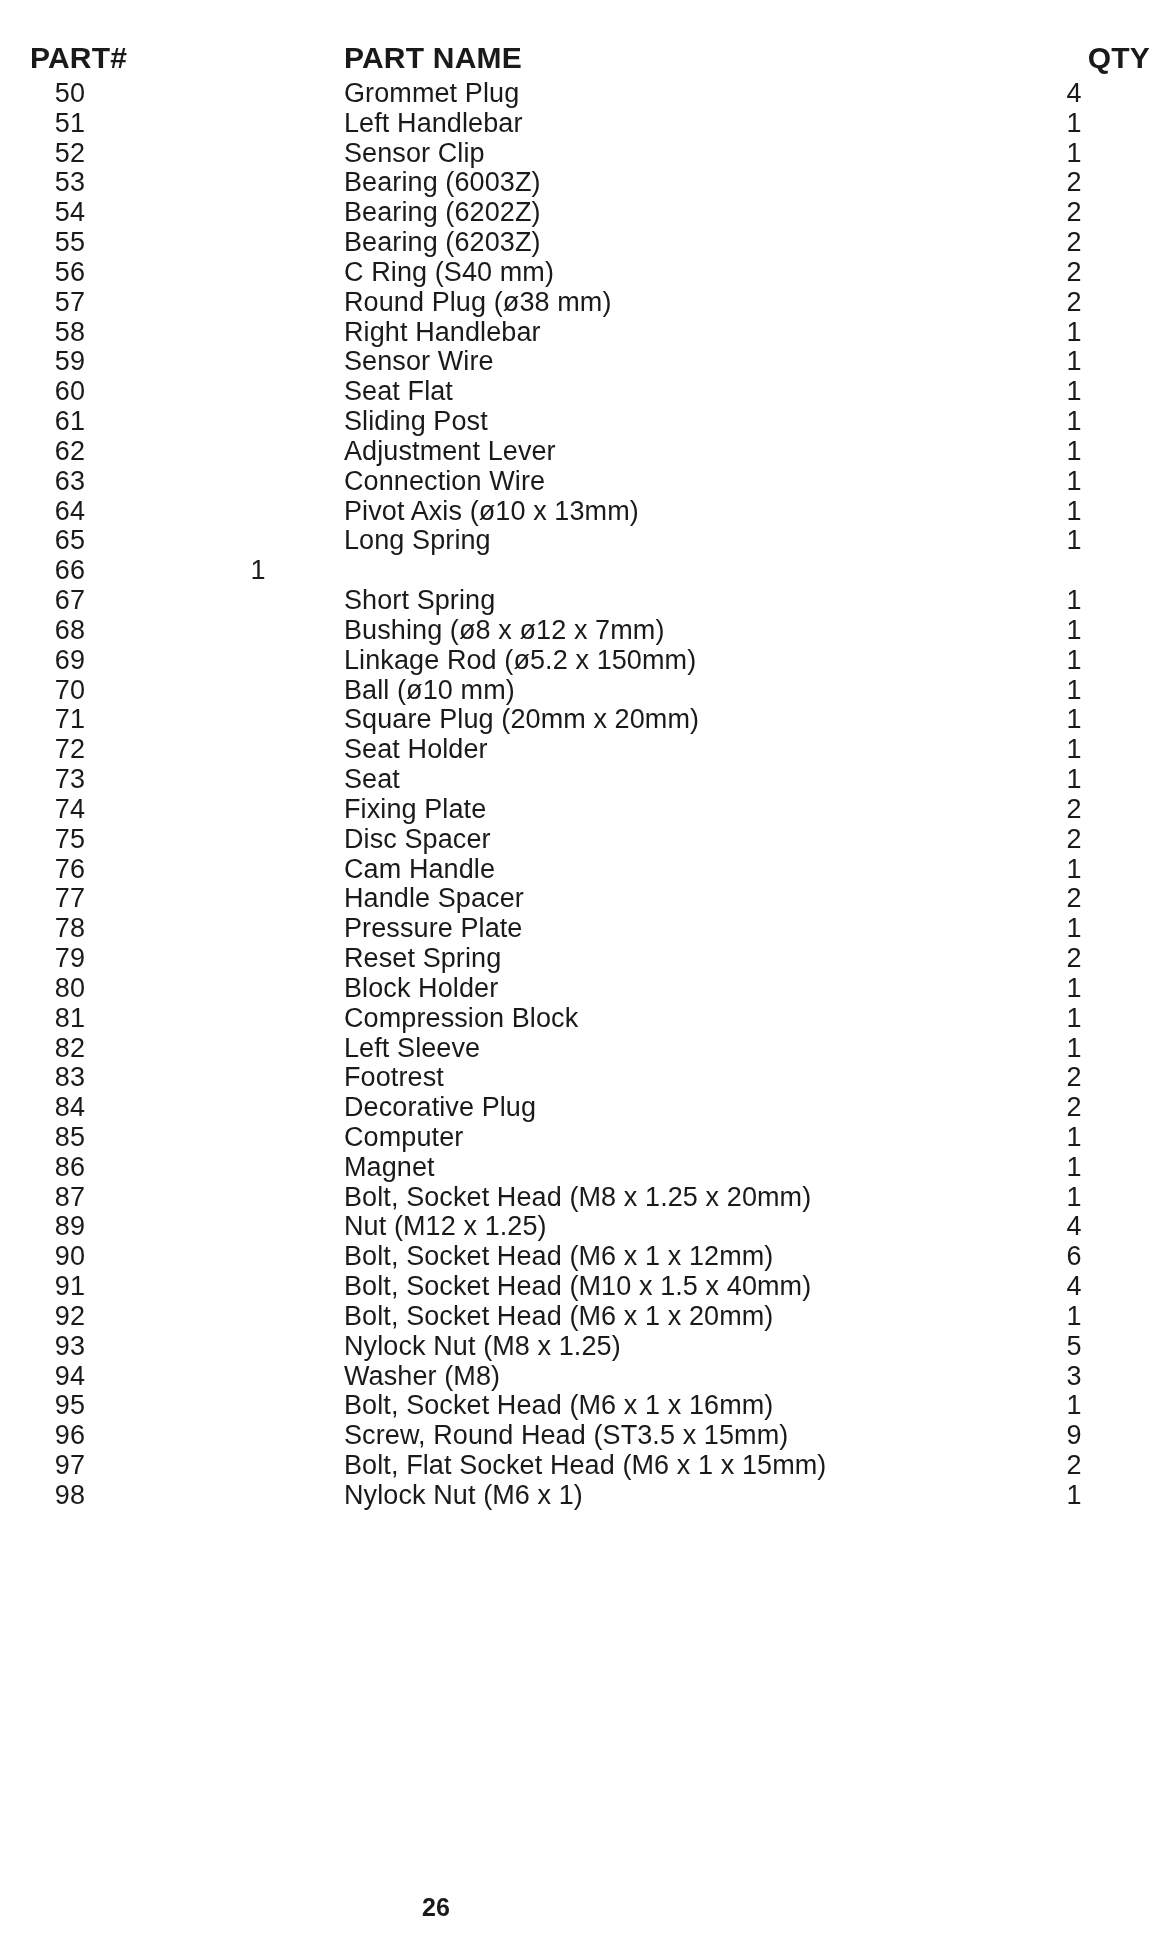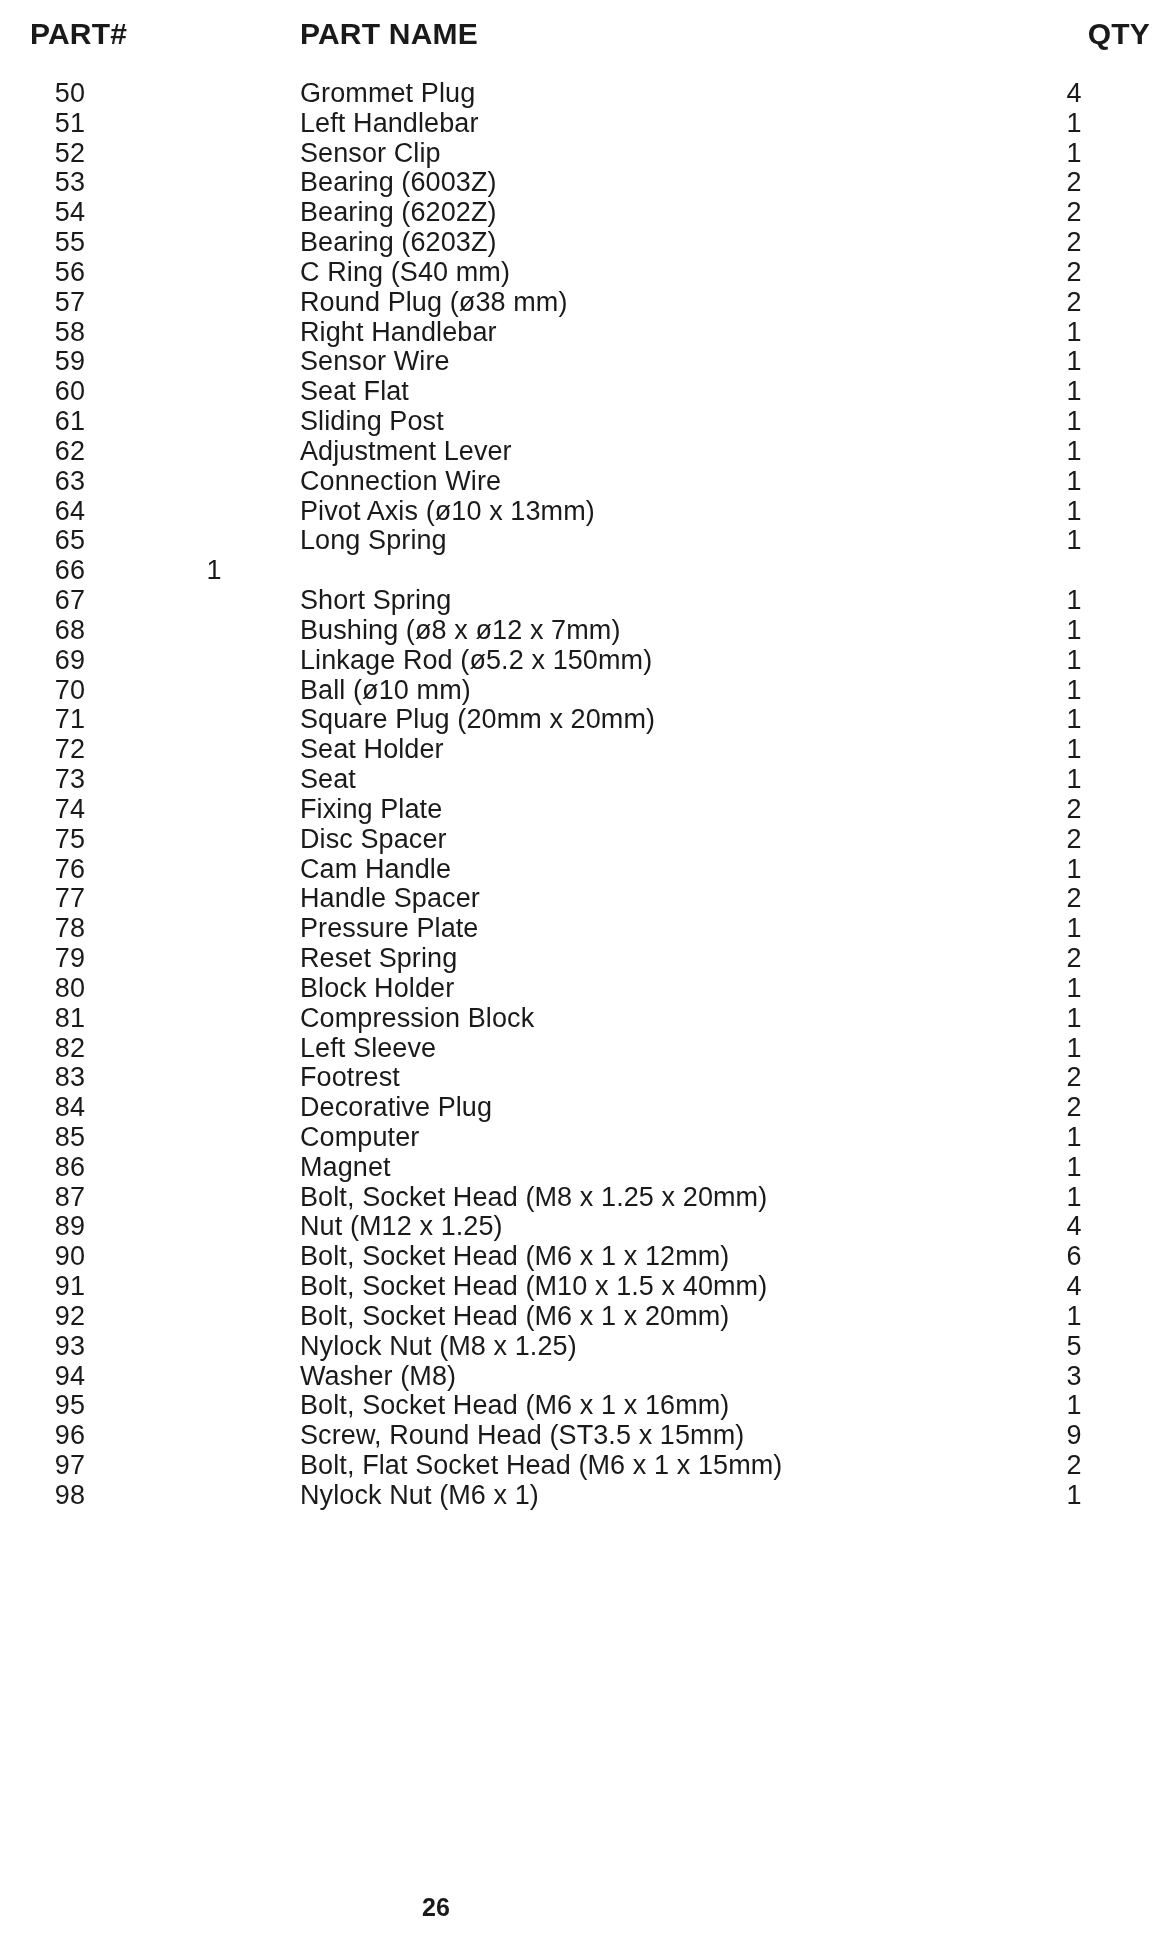--- a/index.html
+++ b/index.html
@@ -22,20 +22,21 @@
     height: 1933px;
     box-sizing: border-box;
   }
 
   
   .row {
     display: flex;
     align-items: baseline;
     height: 29.83px;
     line-height: 29.83px;
+    gap: 44px;
   }
   .col-part {
     width: 140px;
     flex: 0 0 140px;
     text-align: center;
     box-sizing: border-box;
   }
   .col-name {
     flex: 1 1 auto;
     padding-left: 160px;
@@ -60,20 +61,21 @@
     letter-spacing: 0.2px;
     height: 40px;
     line-height: 40px;
   }
   .table-header .col-part {
     text-align: left;
     padding-left: 30px;
   }
   .table-header .col-name {
     padding-left: 160px;
+    margin-top: 24px;
   }
   .table-header .col-qty {
     text-align: right;
     padding-right: 26px;
   }
 
   
   .table-body {
     position: absolute;
     top: 79px;

